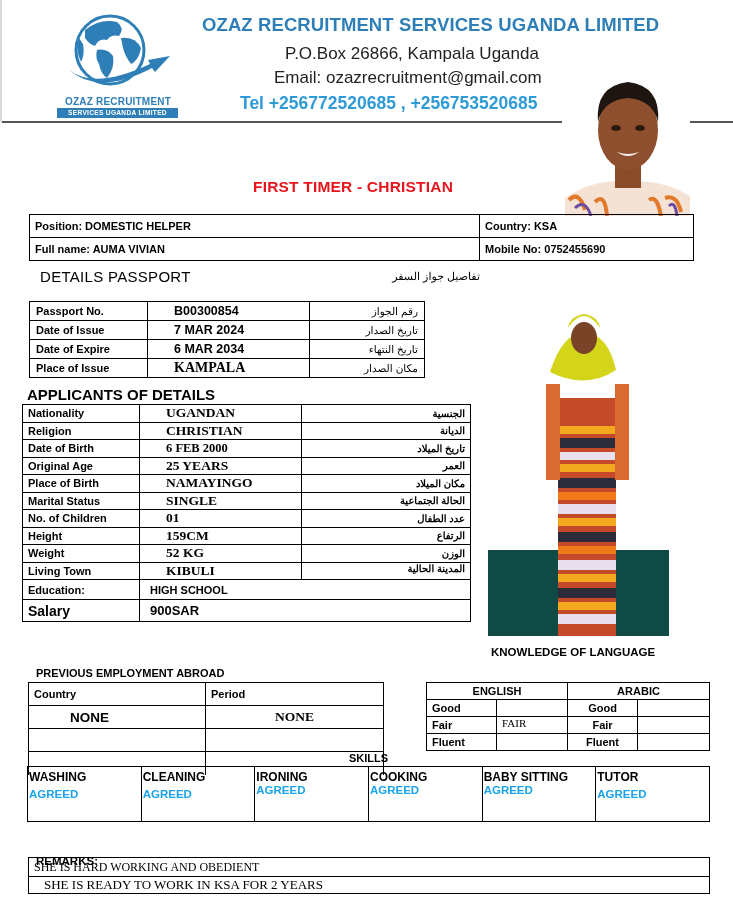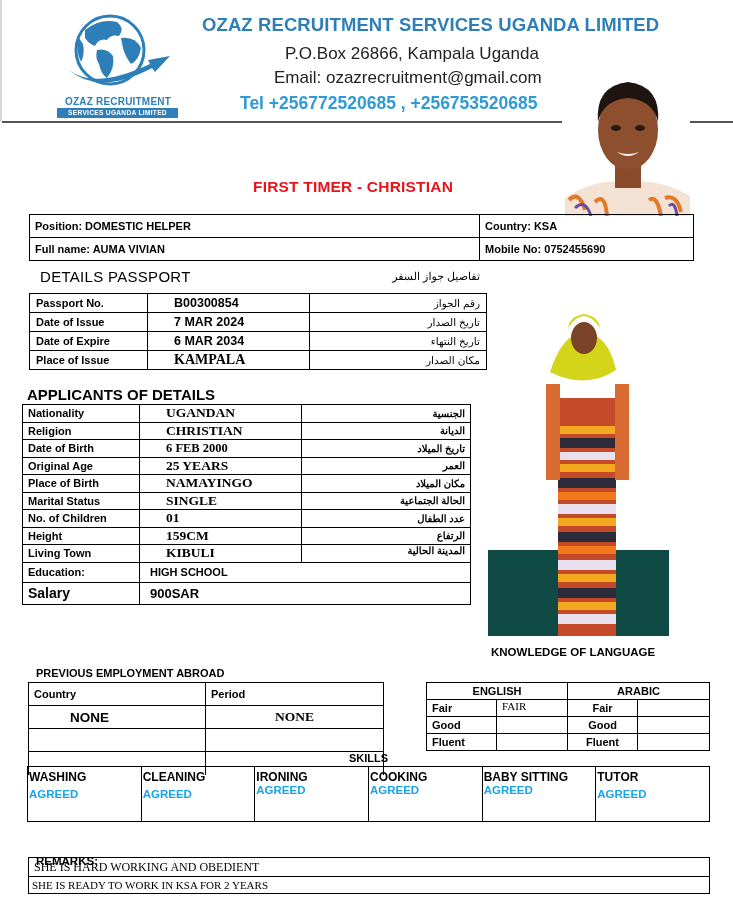--- a/index.html
+++ b/index.html
@@ -26,21 +26,21 @@
   .doc-title { left: 0; width: 706px; top: 178px; text-align: center; font-weight: bold; font-size: 15.5px; color: #e8141b; letter-spacing: 0.2px; }
 
   table { border-collapse: collapse; position: absolute; }
   td { border: 1px solid #000; padding: 0 5px; vertical-align: middle; }
 
   .info-table { left: 29px; top: 214px; width: 665px; }
   .info-table td { height: 23px; font-size: 11px; font-weight: bold; }
 
   .passport-title { left: 40px; top: 268px; font-size: 15px; letter-spacing: 0.3px; }
   .passport-title-ar { left: 380px; top: 270px; width: 100px; text-align: right; font-size: 11px; direction: rtl; }
-  .passport-table { left: 29px; top: 293px; width: 458px; }
+  .passport-table { left: 29px; top: 301px; width: 396px; }
   .passport-table td { height: 19px; font-size: 11px; font-weight: bold; padding: 0 6px; }
   .passport-table td.val { padding-left: 26px; font-size: 12.5px; }
   .passport-table td.ar { text-align: right; direction: rtl; font-weight: normal; font-size: 10.5px; }
 
   .applicants-title { left: 27px; top: 386px; font-weight: bold; font-size: 15px; }
   .applicants-table { left: 22px; top: 404px; width: 449px; }
   .applicants-table td { height: 17.5px; font-size: 11px; font-weight: bold; padding: 0 5px; }
   .applicants-table td.val { padding-left: 26px; font-family: "Liberation Serif", serif; font-size: 13.5px; }
   .applicants-table td.val.sans { font-family: Liberation Serif, serif; font-size: 12.5px; margin-top: 26px; }
   .applicants-table td.ar { text-align: right; direction: rtl; font-weight: bold; font-size: 10px; }
@@ -66,21 +66,21 @@
   .skills-title { left: 349px; top: 752px; font-weight: bold; font-size: 11px; }
   .skills-table { left: 27px; top: 766px; width: 683px; }
   .skills-table td { height: 55px; vertical-align: top; padding: 3px 1px 0 1px; width: 16.66%; }
   .skill-name { font-weight: bold; font-size: 12px; display: block; }
   .skill-status { font-weight: bold; font-size: 11.5px; color: #1aa3e8; display: block; margin-top: 4px; }
   .skill-status.raise { margin-top: 0; }
 
   .remarks-title { left: 36px; top: 843px; font-weight: bold; font-size: 11.5px; margin-top: 12px; }
   .remarks-table { left: 28px; top: 857px; width: 682px; }
   .remarks-table td { font-family: "Liberation Serif", serif; height: 19px; font-size: 12px; }
-  .remarks-table tr.r2 td { font-size: 11px; padding-left: 3px; height: 17px; }
+  .remarks-table tr.r2 td { font-size: 13px; padding-left: 15px; height: 17px; }
 </style>
 </head>
 <body>
 
 <div class="abs header-left-border"></div>
 
 <svg class="abs logo" viewBox="0 0 130 112">
   <circle cx="55" cy="42" r="34" fill="#ffffff" stroke="#2e7fb8" stroke-width="3"></circle>
   <path d="M30 22 Q45 10 62 14 Q70 20 64 28 Q56 26 52 32 Q44 30 40 38 Q34 36 30 30 Z" fill="#2e7fb8"></path>
   <path d="M42 42 Q52 40 58 48 Q60 60 52 70 Q46 66 44 56 Q40 50 42 42 Z" fill="#2e7fb8"></path>
@@ -191,20 +191,25 @@
   </tr>
   <tr>
     <td>No. of Children</td>
     <td class="val">01</td>
     <td class="ar">عدد الطفال</td>
   </tr>
   <tr>
     <td>Height</td>
     <td class="val">159CM</td>
     <td class="ar">الرتفاع</td>
+  </tr>
+  <tr>
+    <td>Weight</td>
+    <td class="val">52 KG</td>
+    <td class="ar">الوزن</td>
   </tr>
   <tr>
     <td>Living Town</td>
     <td class="val">KIBULI</td>
     <td class="ar" style="vertical-align:top">المدينة الحالية</td>
   </tr>
   <tr class="edu">
     <td>Education:</td>
     <td colspan="2" style="padding-left:10px;font-size:11px">HIGH SCHOOL</td>
   </tr>
@@ -269,32 +274,32 @@
 </tbody>
   </table>
 
 <table class="lang-table">
   <tbody>
       <tr>
     <td class="center" colspan="2">ENGLISH</td>
     <td class="center" colspan="2">ARABIC</td>
   </tr>
   <tr>
+    <td>Good</td>
+    <td></td>
+    <td class="center">Good</td>
+    <td></td>
+  </tr>
+  <tr>
     <td style="width:70px">Fair</td>
     <td class="fair-val" style="width:71px">FAIR</td>
     <td class="center" style="width:70px">Fair</td>
     <td></td>
   </tr>
   <tr>
-    <td>Good</td>
-    <td></td>
-    <td class="center">Good</td>
-    <td></td>
-  </tr>
-  <tr>
     <td>Fluent</td>
     <td></td>
     <td class="center">Fluent</td>
     <td></td>
   </tr>
 </tbody>
   </table>
 
 <div class="abs skills-title">SKILLS</div>
 <table class="skills-table">

